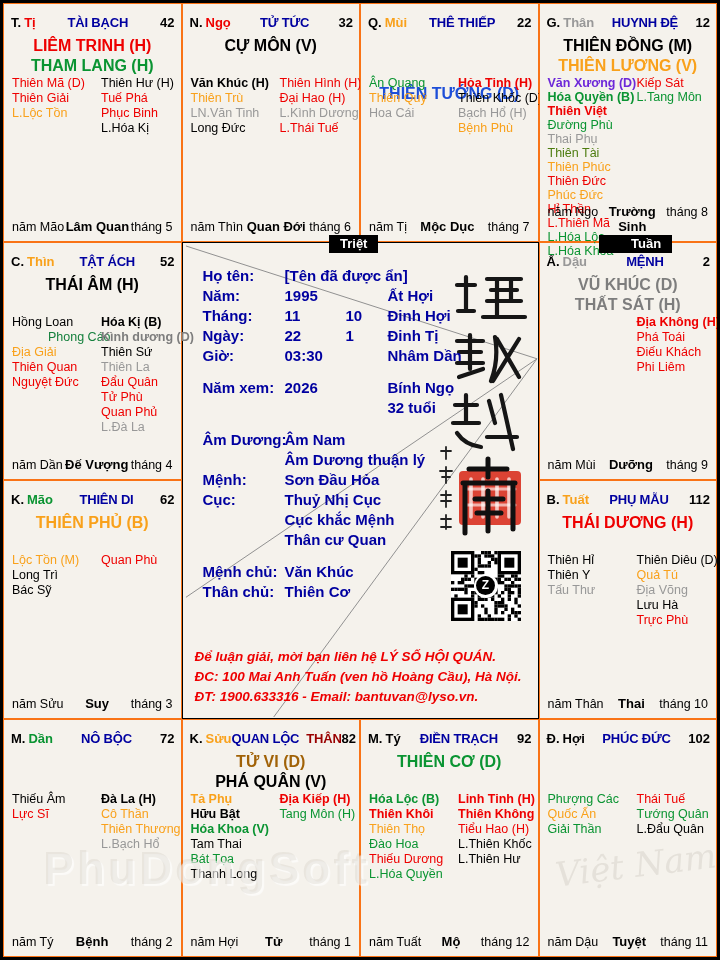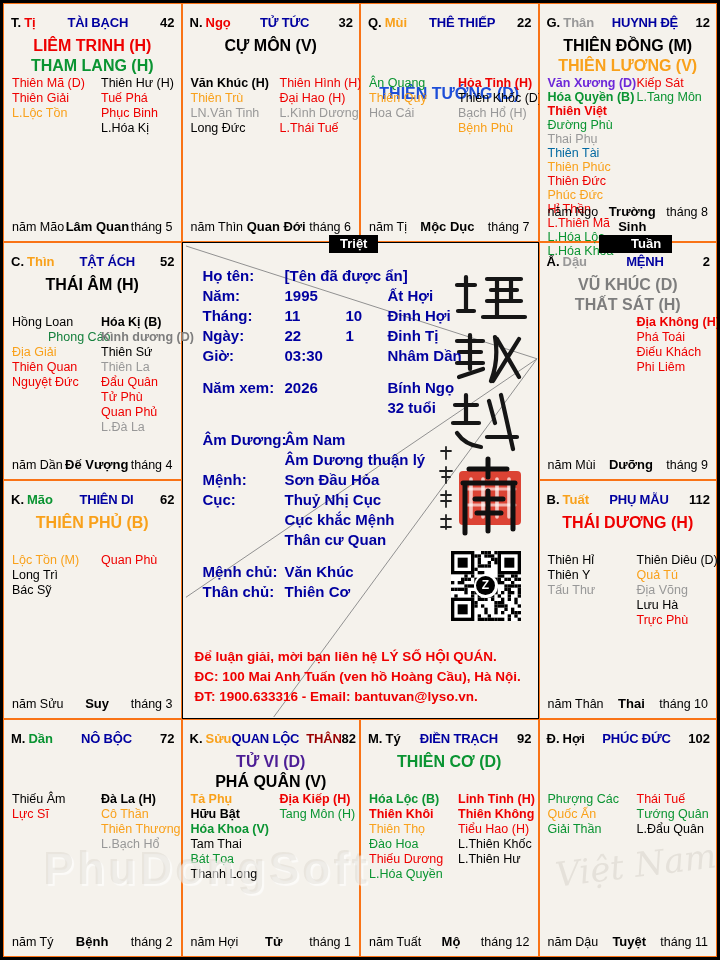--- a/index.html
+++ b/index.html
@@ -30,21 +30,21 @@
     position:absolute;left:25%;top:25%;width:50%;height:50%;box-sizing:border-box;
     border:1px solid #000;background:#f5f2ec;
   }
   #lines{position:absolute;inset:0;width:100%;height:100%;z-index:0;}
   .irow{position:absolute;left:0;right:0;height:20px;z-index:2;}
   .irow span{position:absolute;color:#0000a0;font-weight:bold;font-size:15px;white-space:nowrap;}
   .ilabel{left:20px;}
   .iv1{left:102px;}
   .iv2{left:163px;}
   .icc{left:205px;}
-  #contact{position:absolute;left:12px;top:404px;z-index:2;color:#ee0000;font-weight:bold;font-size:13.5px;line-height:20px;white-space:nowrap;}
+  #contact{position:absolute;left:12px;top:404px;z-index:2;color:#ee0000;font-weight:bold;font-size:13.5px;line-height:20px;white-space:nowrap;font-style:italic;}
   #calligraphy{position:absolute;left:252px;top:22px;width:100px;height:300px;z-index:1;}
   #qr{position:absolute;left:268px;top:308px;width:70px;height:70px;background:#fff;z-index:2;}
   #qr svg{display:block;}
   #qr .zbadge{
     position:absolute;left:23px;top:23px;width:24px;height:24px;border-radius:50%;
     background:#fff;display:flex;align-items:center;justify-content:center;
   }
   #qr .zbadge i{
     width:19px;height:19px;border-radius:50%;background:#000;color:#fff;font-style:normal;
     font-weight:bold;font-size:12px;line-height:19px;text-align:center;display:block;
@@ -410,21 +410,21 @@
       <div class="mains">
         <div style="color: rgb(0, 0, 0);">THIÊN ĐỒNG (M)</div>
         <div style="color: rgb(249, 161, 27);">THIÊN LƯƠNG (V)</div>
       </div>
       <div class="colL" style="line-height: 14px;">
         <div class="star b" style="color: #6d28d9;">Văn Xương (D)</div>
         <div class="star b" style="color: rgb(10, 148, 50);">Hóa Quyền (B)</div>
         <div class="star b" style="color: rgb(238, 0, 0);">Thiên Việt</div>
         <div class="star" style="color: rgb(10, 148, 50);">Đường Phù</div>
         <div class="star" style="color: rgb(152, 152, 152);">Thai Phụ</div>
-        <div class="star" style="color: #0369a1;">Thiên Tài</div>
+        <div class="star" style="color: #4d7c0f;">Thiên Tài</div>
         <div class="star" style="color: rgb(249, 161, 27);">Thiên Phúc</div>
         <div class="star" style="color: rgb(238, 0, 0);">Thiên Đức</div>
         <div class="star" style="color: rgb(249, 161, 27);">Phúc Đức</div>
         <div class="star" style="color: rgb(238, 0, 0);">Hỉ Thần</div>
         <div class="star" style="color: rgb(238, 0, 0);">L.Thiên Mã</div>
         <div class="star" style="color: rgb(10, 148, 50);">L.Hóa Lộc</div>
         <div class="star" style="color: rgb(10, 148, 50);">L.Hóa Khoa</div>
       </div>
       <div class="colR" style="line-height: 14px;">
         <div class="star" style="color: rgb(238, 0, 0);">Kiếp Sát</div>
@@ -562,21 +562,21 @@
         <span class="thang">tháng 2</span>
       </div>
     </div>
     <div class="palace" style="left: 25%; top: 75%;">
       <div class="hdr">
         <span class="canchi"><b class="can">K.</b><b class="chi" style="color: rgb(249, 161, 27);">Sửu</b></span>
         <span class="pname">QUAN LỘC<span class="pextra">THÂN</span></span>
         <span class="pnum">82</span>
       </div>
       <div class="mains">
-        <div style="color: #4c1d95;">TỬ VI (D)</div>
+        <div style="color: #a16207;">TỬ VI (D)</div>
         <div style="color: rgb(0, 0, 0);">PHÁ QUÂN (V)</div>
       </div>
       <div class="colL">
         <div class="star b" style="color: rgb(249, 161, 27);">Tả Phụ</div>
         <div class="star b" style="color: rgb(0, 0, 0);">Hữu Bật</div>
         <div class="star b" style="color: rgb(10, 148, 50);">Hóa Khoa (V)</div>
         <div class="star" style="color: rgb(0, 0, 0);">Tam Thai</div>
         <div class="star" style="color: rgb(10, 148, 50);">Bát Tọa</div>
         <div class="star" style="color: rgb(0, 0, 0);">Thanh Long</div>
       </div>

